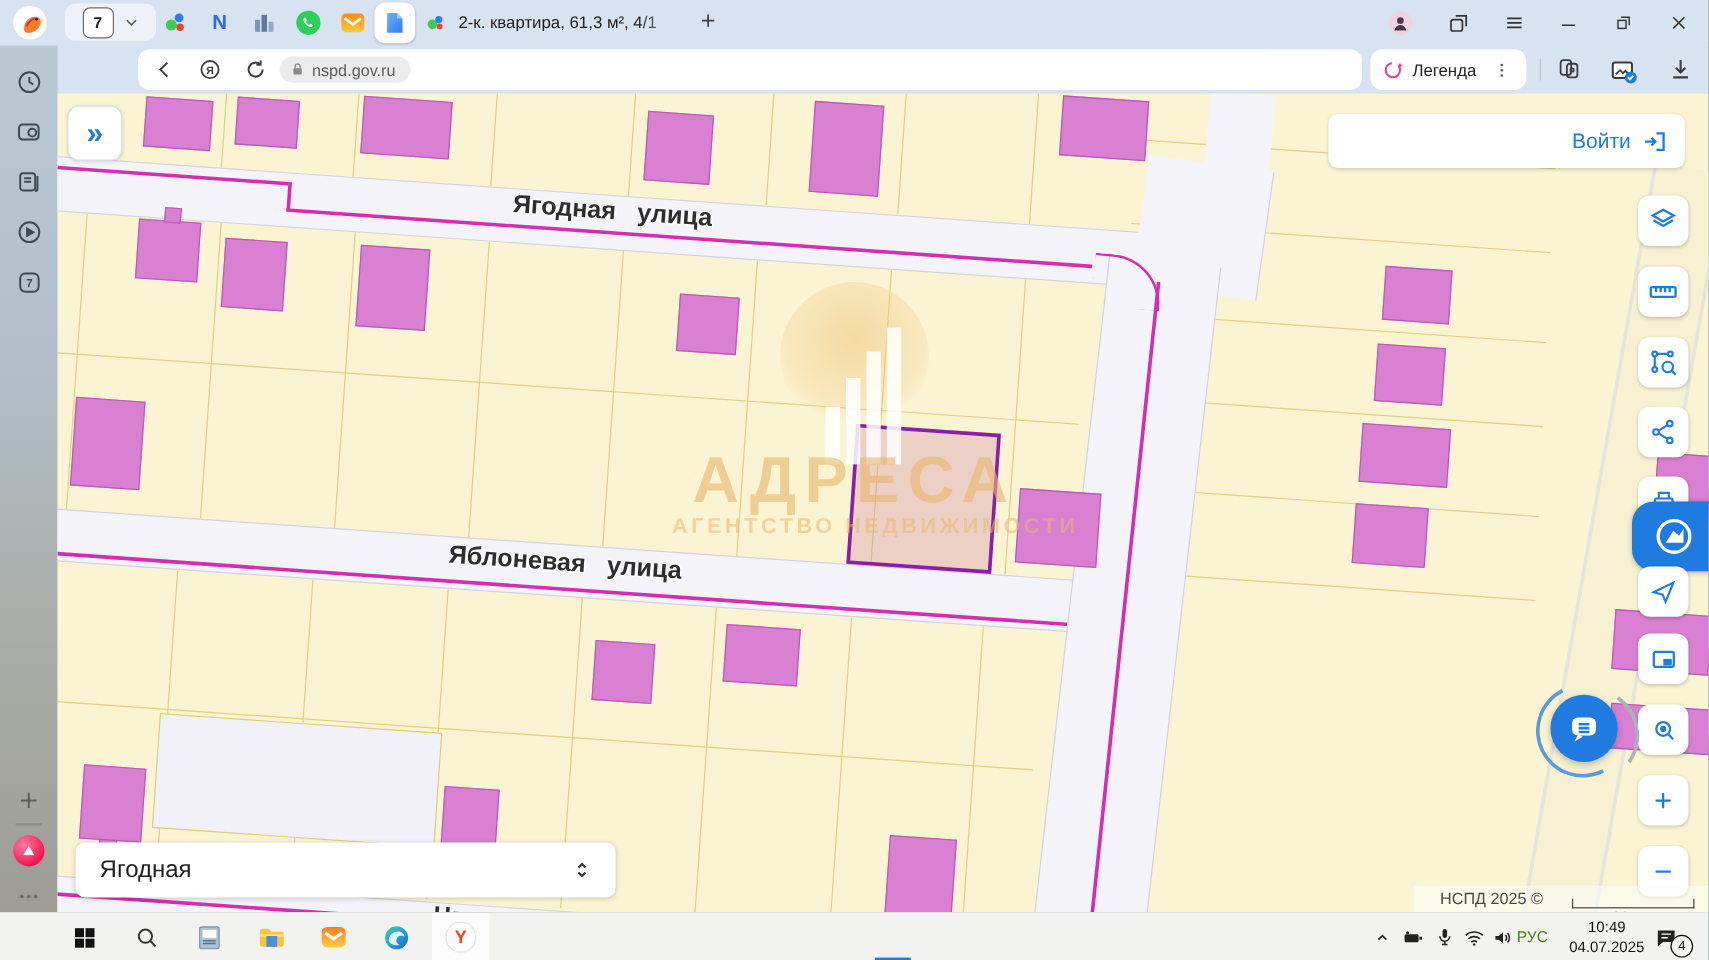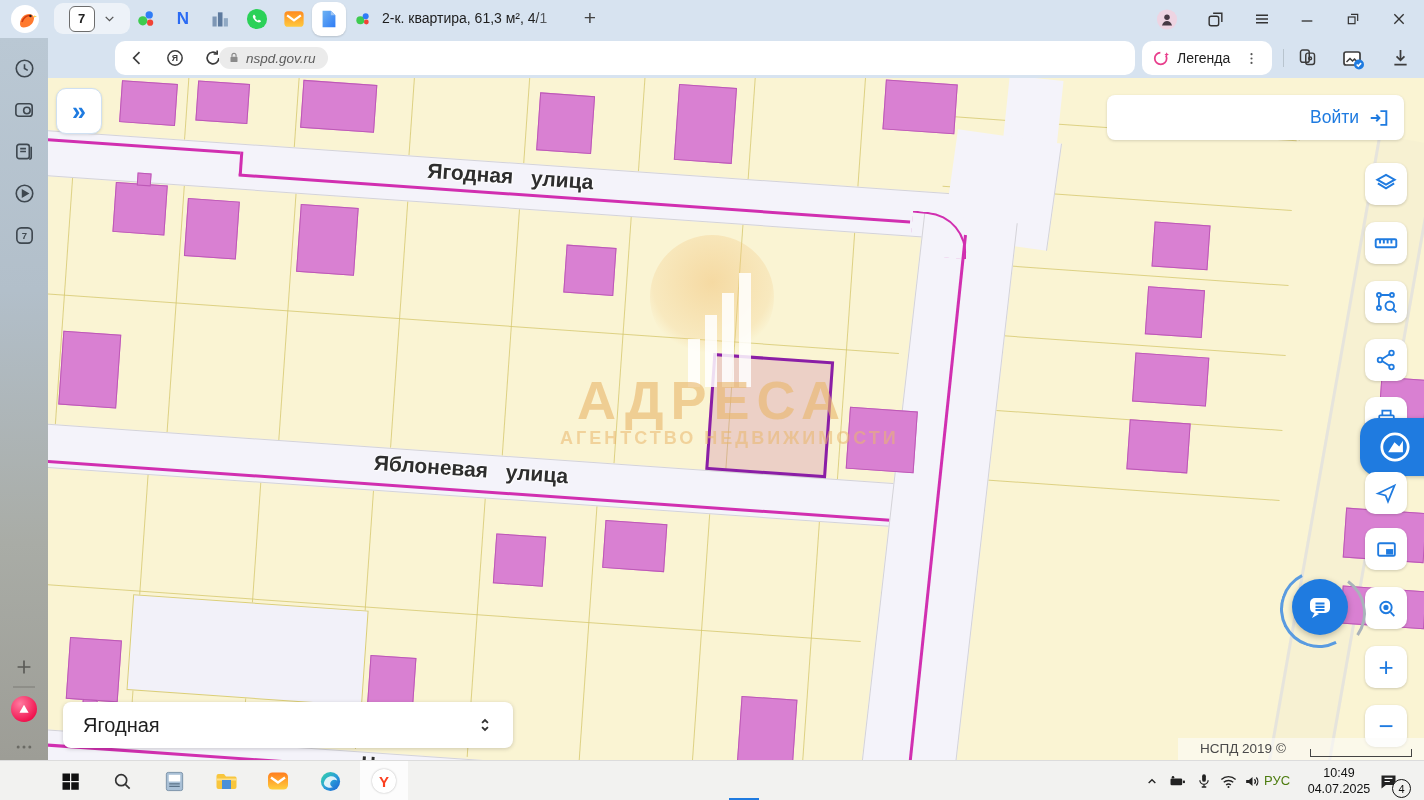--- a/index.html
+++ b/index.html
@@ -12,21 +12,21 @@
   .chip{position:absolute;display:flex;align-items:center;justify-content:center;}
   #tabgroup{left:54px;top:3px;width:76px;height:31px;background:rgba(255,255,255,.55);border-radius:9px;gap:8px;}
   #tabgroup .numbox{width:24px;height:24px;border:1.6px solid #6d6d6d;border-radius:6px;background:#fff;
      display:flex;align-items:center;justify-content:center;font-size:13px;font-weight:bold;color:#222;}
   .pico{position:absolute;top:7px;width:24px;height:24px;display:flex;align-items:center;justify-content:center;}
   #activepin{left:312px;top:2px;width:34px;height:34px;background:#fff;border-radius:9px;box-shadow:0 1px 2px rgba(0,0,0,.15);}
   #tabtitle{position:absolute;left:382px;top:10px;width:188px;font-size:14px;color:#1d1d1d;white-space:nowrap;overflow:hidden;
      -webkit-mask-image:linear-gradient(90deg,#000 80%,transparent);mask-image:linear-gradient(90deg,#000 80%,transparent);}
   #newtab{position:absolute;left:576px;top:4px;width:28px;height:28px;font-size:21px;color:#444;display:flex;align-items:center;justify-content:center;border-radius:6px;}
   #addrbar{position:absolute;left:115px;top:3px;width:1020px;height:34px;background:#fff;border-radius:10px;}
-  #urlpill{position:absolute;left:104px;top:6px;height:22px;background:#ebebeb;border-radius:11px;display:flex;align-items:center;gap:5px;padding:0 12px 0 8px;font-style:italic;}
+  #urlpill{position:absolute;left:118px;top:6px;height:22px;background:#ebebeb;border-radius:11px;display:flex;align-items:center;gap:5px;padding:0 12px 0 8px;}
   #urltext{font-size:13.5px;color:#5c5c5c;}
   #pagetitle{position:absolute;left:0;top:8px;width:100%;text-align:center;font-size:15px;color:#1c1c1c;pointer-events:none;}
   #askpill{position:absolute;left:1142px;top:3px;width:130px;height:34px;background:#fff;border-radius:10px;display:flex;align-items:center;gap:6px;padding-left:10px;box-sizing:border-box;}
   #asklabel{font-size:14px;color:#222;}
   .winctl{position:absolute;top:8px;width:22px;height:22px;display:flex;align-items:center;justify-content:center;}
   
   #sidebar{position:absolute;left:0;top:38px;width:48px;height:722px;
     background:linear-gradient(180deg,#bac8d4 0%,#b2bfca 35%,#a9aca6 70%,#9d9d96 100%);}
   .sbico{position:absolute;left:12px;width:24px;height:24px;display:flex;align-items:center;justify-content:center;}
   
@@ -506,21 +506,21 @@
     </div>
 
     <div id="legend">
       <span id="legendlabel">Ягодная</span>
       <svg width="20" height="20" viewBox="0 0 24 24" style="margin-right:18px" stroke="#333" stroke-width="2.2" fill="none">
           <path d="M8.5 9.5L12 6l3.5 3.5M8.5 14.5L12 18l3.5-3.5"></path>
         </svg>
     </div>
 
     <div id="attrib">
-      <span id="attribtext">НСПД 2019 ©</span>
+      <span id="attribtext">НСПД 2025 ©</span>
       <span id="scalelabel">20 m</span>
       <div id="scaleline"></div>
     </div>
   </div>
 
   <div id="taskbar">
     <div class="tbico" style="left:58px;">
       <svg width="20" height="20" viewBox="0 0 24 24" fill="#111">
           <rect x="3" y="3" width="9" height="9"></rect>
           <rect x="13.5" y="3" width="9" height="9"></rect>

